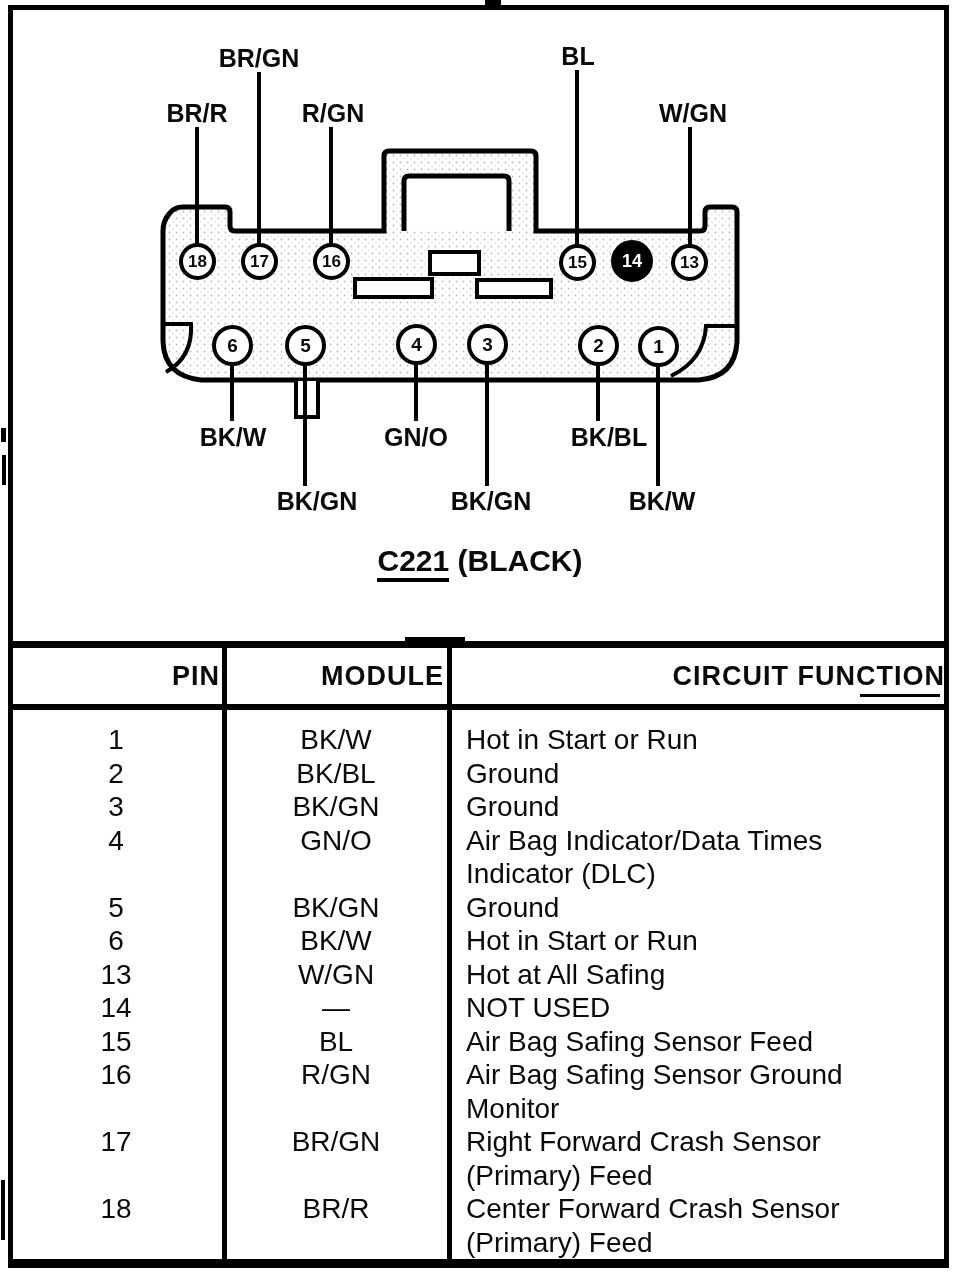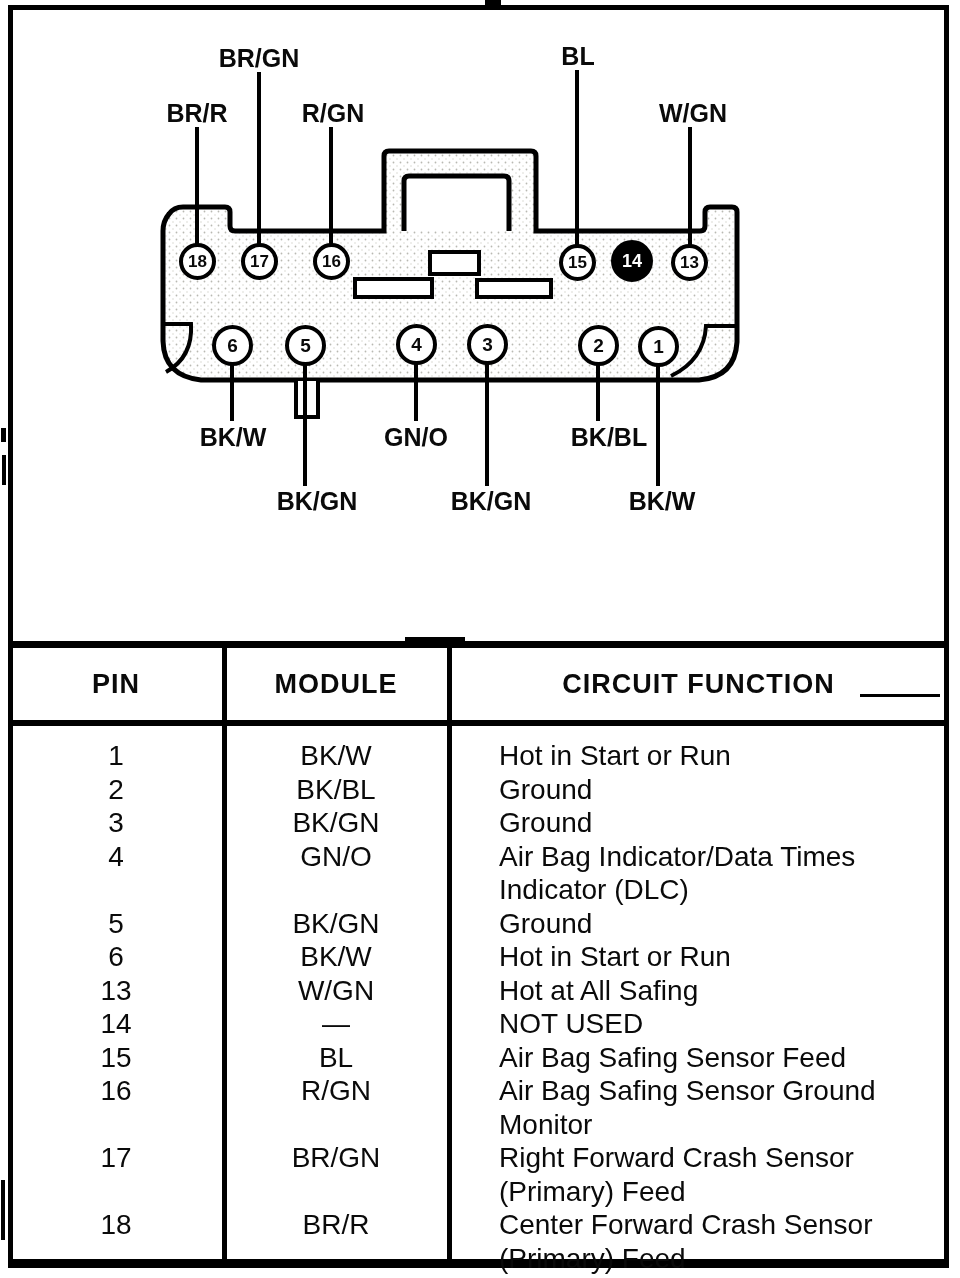--- a/index.html
+++ b/index.html
@@ -76,36 +76,36 @@
     width: 100%;
     border-collapse: collapse;
     table-layout: fixed;
   }
   .tbl th {
     height: 48px;
     border-bottom: 6px solid #000;
     font-weight: 700;
     font-size: 27px;
     letter-spacing: 1px;
-    text-align: center;
+    text-align: right;
     vertical-align: middle;
-    padding: 12px;
+    padding: 4px;
     margin-left: 36px;
   }
   .tbl td {
     vertical-align: top;
     font-size: 28px;
     line-height: 33.5px;
     padding: 0;
   }
   .tbl tbody tr:first-child td { padding-top: 13px; }
   td.pin-cell { text-align: center; }
   td.circ-cell { text-align: center; }
   td.fn-cell { padding-left: 18px; text-align: left; }
-  .fn-line { display: block; margin-left: 33px; }
+  .fn-line { display: block; }
 
   .vline {
     position: absolute;
     top: 0; bottom: 0;
     width: 5px;
     background: #000;
   }
   
   .spk { position: absolute; background: #000; z-index: 0; }
 </style>
@@ -182,20 +182,25 @@
   <div class="pin top filled" style="left:611px;top:240px;width:42px;height:42px;font-size:18px;">14</div>
   <div class="pin top" style="left:671px;top:244px;">13</div>
 
   <div class="pin bottom" style="left:212px;top:325px;">6</div>
   <div class="pin bottom" style="left:285px;top:325px;">5</div>
   <div class="pin bottom" style="left:396px;top:324px;">4</div>
   <div class="pin bottom" style="left:467px;top:324px;">3</div>
   <div class="pin bottom" style="left:578px;top:325px;">2</div>
   <div class="pin bottom" style="left:638px;top:326px;">1</div>
 
+  <div class="caption-line" style="top:544px;">
+    <span class="c221">C221</span>
+    <span> </span>
+    <span>(BLACK)</span>
+  </div>
 
   <div class="tbl">
     <div class="vline" style="left:214px;"></div>
     <div class="vline" style="left:439px;"></div>
     <table>
       <colgroup>
         <col style="width:216px">
           <col style="width:224px">
           <col>
       </colgroup>

